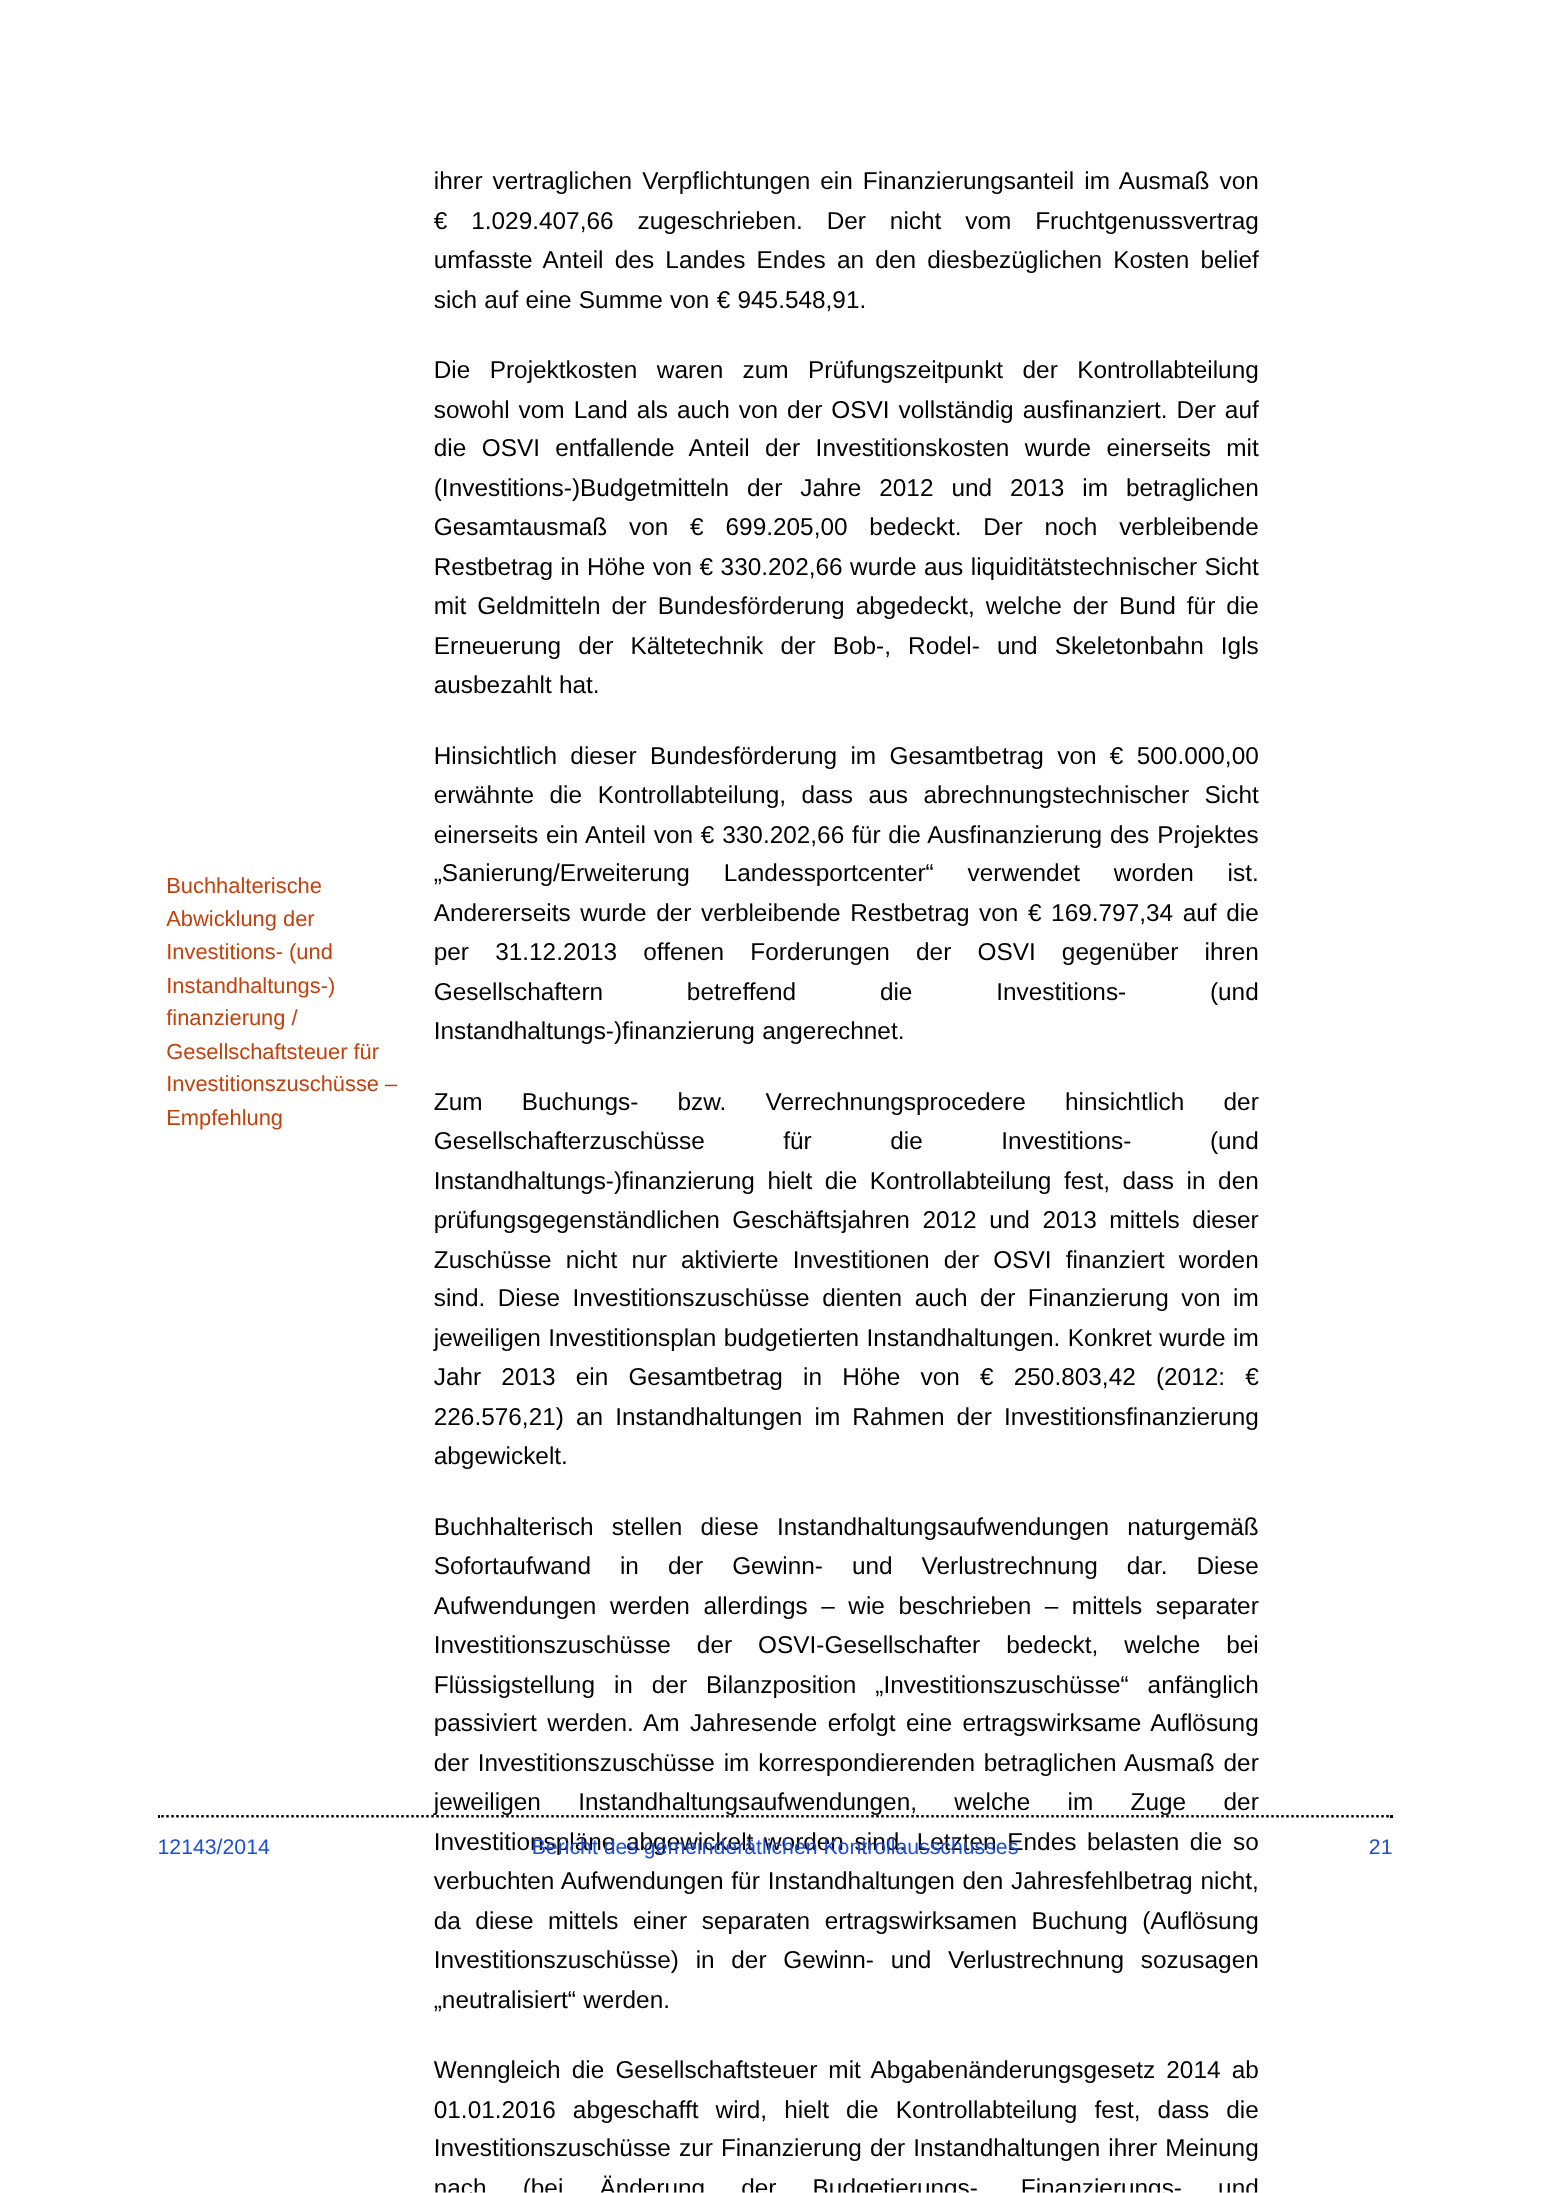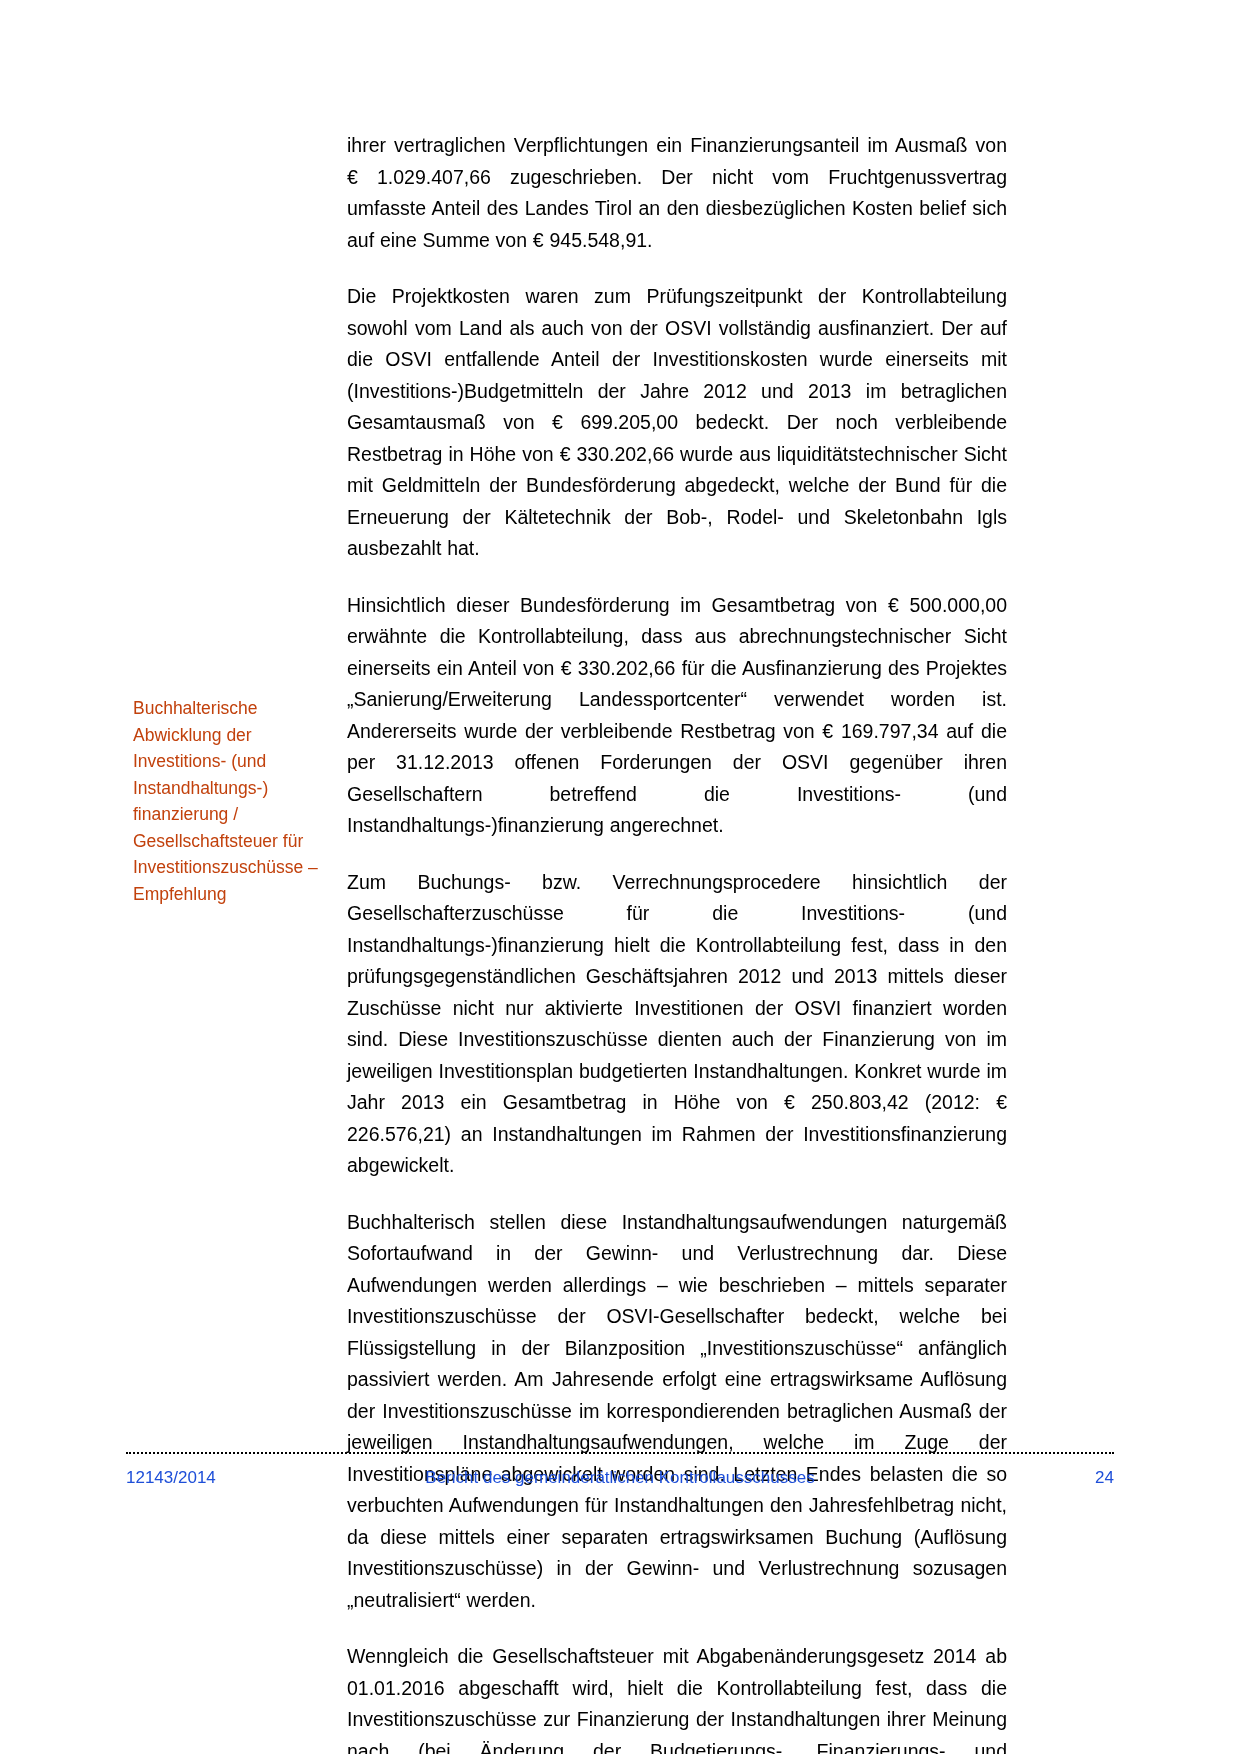--- a/index.html
+++ b/index.html
@@ -88,29 +88,29 @@
 </style>
 </head>
 <body>
 
 <div class="page">
 
   <div class="margin-note">Buchhalterische Abwicklung der Investitions-
 (und Instandhaltungs-) finanzierung / Gesellschaftsteuer für Investitionszuschüsse – Empfehlung</div>
 
   <div class="content">
-    <p class="para">ihrer vertraglichen Verpflichtungen ein Finanzierungsanteil im Ausmaß von € 1.029.407,66 zugeschrieben. Der nicht vom Fruchtgenussvertrag umfasste Anteil des Landes Tirol an den diesbezüglichen Kosten belief sich auf eine Summe von € 945.548,91.</p>
+    <p class="para">ihrer vertraglichen Verpflichtungen ein Finanzierungsanteil im Ausmaß von € 1.029.407,66 zugeschrieben. Der nicht vom Fruchtgenussvertrag umfasste Anteil des Landes Endes an den diesbezüglichen Kosten belief sich auf eine Summe von € 945.548,91.</p>
     <p class="para">Die Projektkosten waren zum Prüfungszeitpunkt der Kontrollabteilung sowohl vom Land als auch von der OSVI vollständig ausfinanziert. Der auf die OSVI entfallende Anteil der Investitionskosten wurde einerseits mit (Investitions-)Budgetmitteln der Jahre 2012 und 2013 im betraglichen Gesamtausmaß von € 699.205,00 bedeckt. Der noch verbleibende Restbetrag in Höhe von € 330.202,66 wurde aus liquiditätstechnischer Sicht mit Geldmitteln der Bundesförderung abgedeckt, welche der Bund für die Erneuerung der Kältetechnik der Bob-, Rodel- und Skeletonbahn Igls ausbezahlt hat.</p>
     <p class="para">Hinsichtlich dieser Bundesförderung im Gesamtbetrag von € 500.000,00 erwähnte die Kontrollabteilung, dass aus abrechnungstechnischer Sicht einerseits ein Anteil von € 330.202,66 für die Ausfinanzierung des Projektes „Sanierung/Erweiterung Landessportcenter“ verwendet worden ist. Andererseits wurde der verbleibende Restbetrag von € 169.797,34 auf die per 31.12.2013 offenen Forderungen der OSVI gegenüber ihren Gesellschaftern betreffend die Investitions- (und Instandhaltungs-)finanzierung angerechnet.</p>
     <p class="para">Zum Buchungs- bzw. Verrechnungsprocedere hinsichtlich der Gesellschafterzuschüsse für die Investitions- (und Instandhaltungs-)finanzierung hielt die Kontrollabteilung fest, dass in den prüfungsgegenständlichen Geschäftsjahren 2012 und 2013 mittels dieser Zuschüsse nicht nur aktivierte Investitionen der OSVI finanziert worden sind. Diese Investitionszuschüsse dienten auch der Finanzierung von im jeweiligen Investitionsplan budgetierten Instandhaltungen. Konkret wurde im Jahr 2013 ein Gesamtbetrag in Höhe von € 250.803,42 (2012: € 226.576,21) an Instandhaltungen im Rahmen der Investitionsfinanzierung abgewickelt.</p>
     <p class="para">Buchhalterisch stellen diese Instandhaltungsaufwendungen naturgemäß Sofortaufwand in der Gewinn- und Verlustrechnung dar. Diese Aufwendungen werden allerdings – wie beschrieben – mittels separater Investitionszuschüsse der OSVI-Gesellschafter bedeckt, welche bei Flüssigstellung in der Bilanzposition „Investitionszuschüsse“ anfänglich passiviert werden. Am Jahresende erfolgt eine ertragswirksame Auflösung der Investitionszuschüsse im korrespondierenden betraglichen Ausmaß der jeweiligen Instandhaltungsaufwendungen, welche im Zuge der Investitionspläne abgewickelt worden sind. Letzten Endes belasten die so verbuchten Aufwendungen für Instandhaltungen den Jahresfehlbetrag nicht, da diese mittels einer separaten ertragswirksamen Buchung (Auflösung Investitionszuschüsse) in der Gewinn- und Verlustrechnung sozusagen „neutralisiert“ werden.</p>
     <p class="para">Wenngleich die Gesellschaftsteuer mit Abgabenänderungsgesetz 2014 ab 01.01.2016 abgeschafft wird, hielt die Kontrollabteilung fest, dass die Investitionszuschüsse zur Finanzierung der Instandhaltungen ihrer Meinung nach (bei Änderung der Budgetierungs-, Finanzierungs- und Buchungslogik) jedenfalls gesellschaftsteuerfrei abgewickelt werden könnten (bzw. hätten werden können). Dies würde nach Einschätzung</p>
   </div>
 
   <div class="footer-rule"></div>
 
   <div class="footer">
     <span class="footer-left">12143/2014</span>
     <span class="footer-center">Bericht des gemeinderätlichen Kontrollausschusses</span>
-    <span class="footer-right">24</span>
+    <span class="footer-right">21</span>
   </div>
 
 </div>
 
 </body></html>

